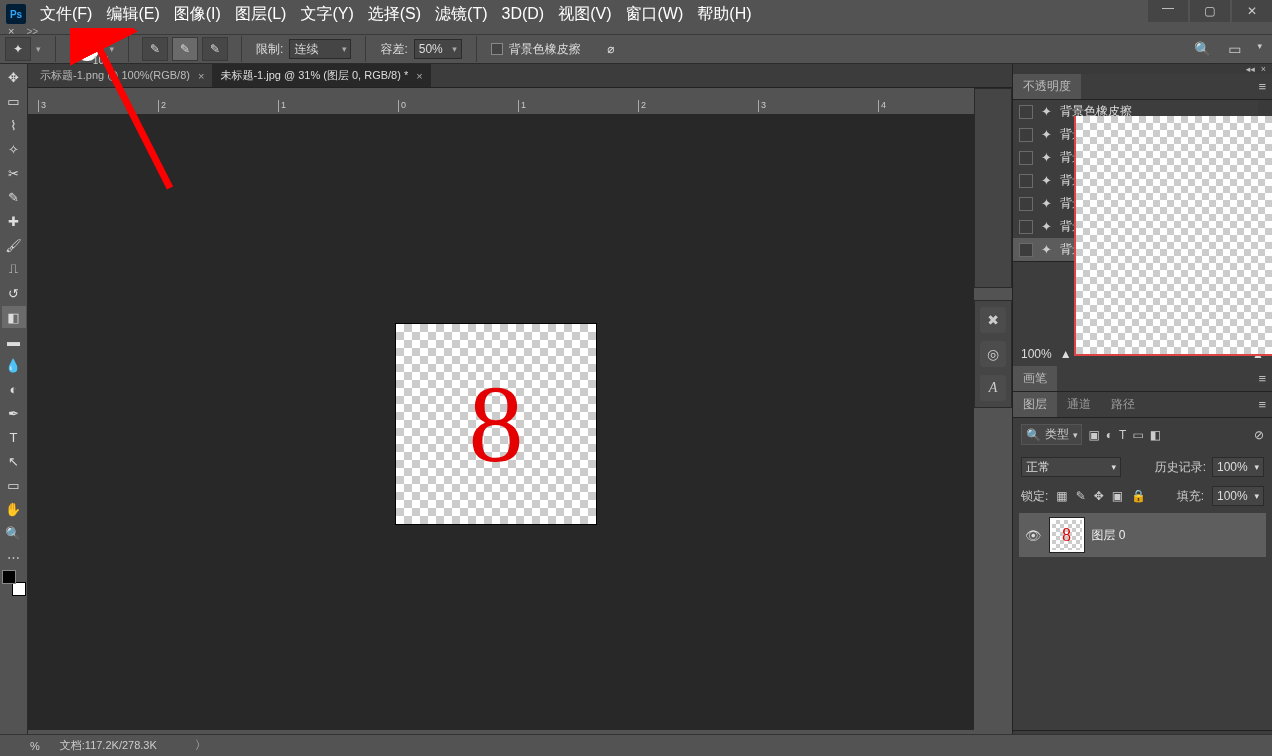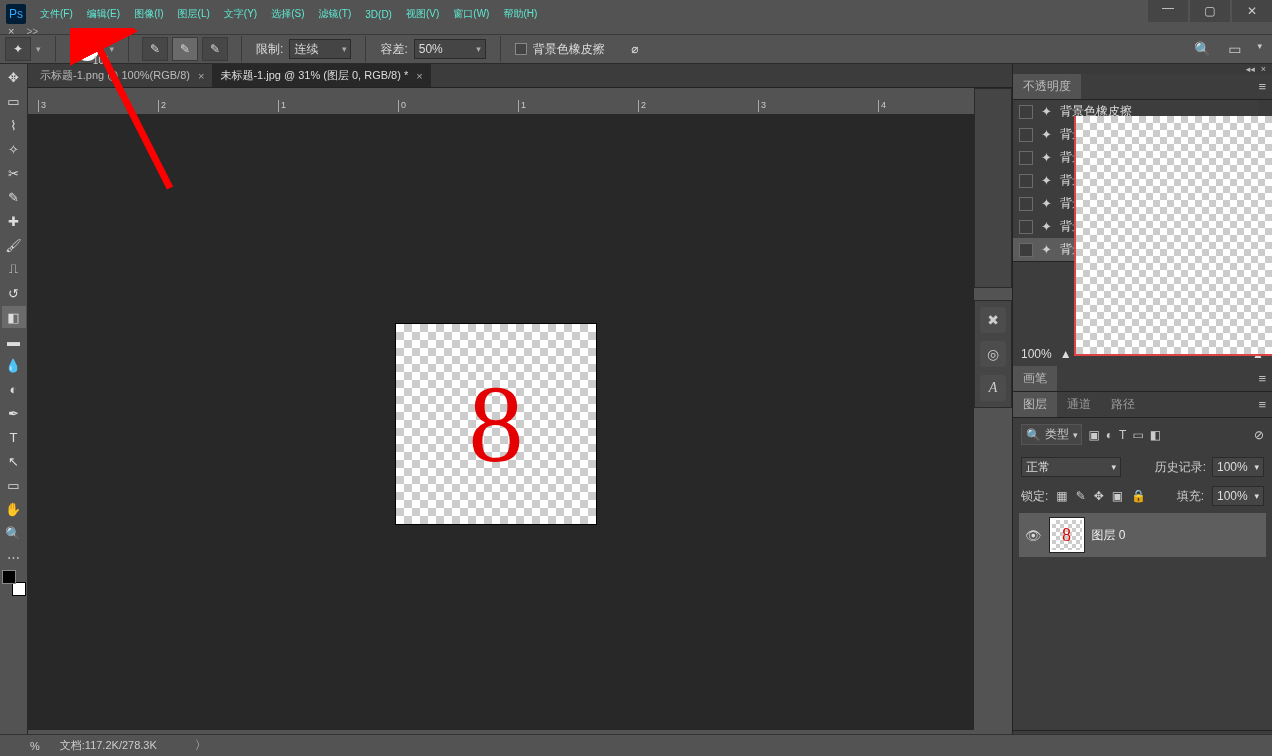--- a/index.html
+++ b/index.html
@@ -1,21 +1,21 @@
 <!DOCTYPE html>
 <html><head>
 <meta charset="utf-8">
 <style>
 * { margin:0; padding:0; box-sizing:border-box; font-family:"Microsoft YaHei",sans-serif; user-select:none; }
 body { width:1272px; height:756px; background:#535353; overflow:hidden; position:relative; }
 
 
 .menubar { height:28px; background:#535353; display:flex; align-items:center; padding-left:6px; }
-.menubar .logo { width:20px; height:20px; background:#001e36; color:#31a8ff; font-size:12px; font-weight:normal; display:flex; align-items:center; justify-content:center; border-radius:2px; margin-right:14px; }
-.menubar .mi { color:#5eead4; font-size:10px; margin-right:14px; cursor:default; }
+.menubar .logo { width:20px; height:20px; background:#001e36; color:#31a8ff; font-size:10px; font-weight:bold; display:flex; align-items:center; justify-content:center; border-radius:2px; margin-right:14px; }
+.menubar .mi { color:#ffffff; font-size:16px; margin-right:14px; cursor:default; }
 .winctl { position:absolute; right:0; top:0; display:flex; }
 .winctl div { width:40px; height:22px; background:#454545; color:#ccc; display:flex; align-items:center; justify-content:center; font-size:12px; cursor:default; margin-left:2px;}
 .dash{margin-top:-6px;}
 
 
 .toolbar2 { height:30px; background:#535353; border-top:1px solid #3a3a3a; border-bottom:1px solid #2a2a2a; display:flex; align-items:center; padding-left:6px; position:relative; }
 .tb-row1 { height:6px; background:#535353; display:flex; align-items:center; padding-left:4px;}
 .tb-x{ color:#ccc; font-size:11px; margin-left:4px;}
 .tb-dot{ color:#aaa; font-size:10px; margin-left:12px;}
 .toolbar2 .slot{ display:flex; align-items:center; gap:6px; }
@@ -149,21 +149,21 @@
     <span class="opt-badge sel">✎</span>
     <span class="opt-badge">✎</span>
     <div class="vbar"></div>
     <span class="lbl">限制:</span>
     <div class="combo">
       <span>连续</span>
         <span class="caret">▾</span>
     </div>
     <div class="vbar"></div>
     <span class="lbl">容差:</span>
-    <div class="combo" style="width:72px">
+    <div class="combo" style="width:48px">
       <span>50%</span>
         <span class="caret">▾</span>
     </div>
     <div class="vbar"></div>
     <span class="chk"></span>
     <span class="lbl">背景色橡皮擦</span>
     <span class="opt-badge" style="margin-left:12px;background:transparent;outline:none;">⌀</span>
   </div>
   <div class="tool-right">
     <span class="ricon">🔍</span>

